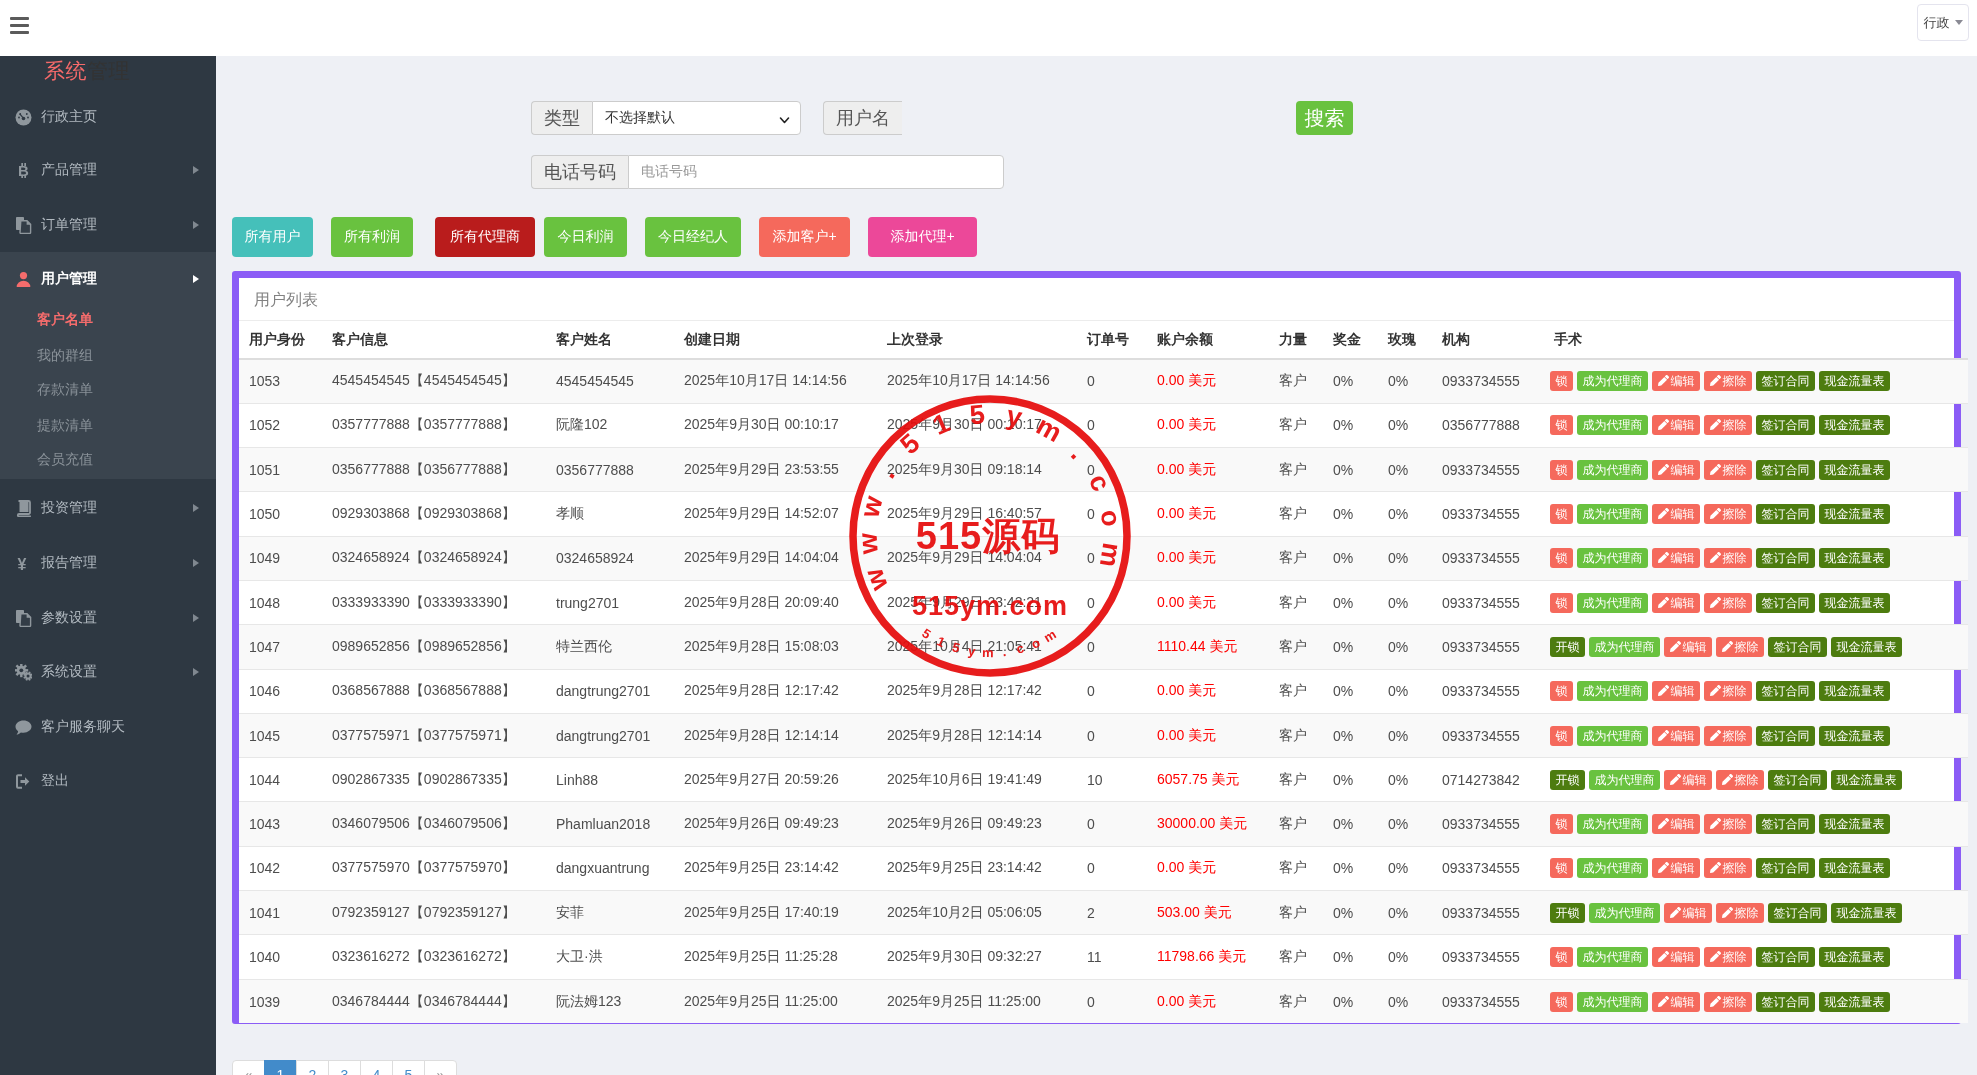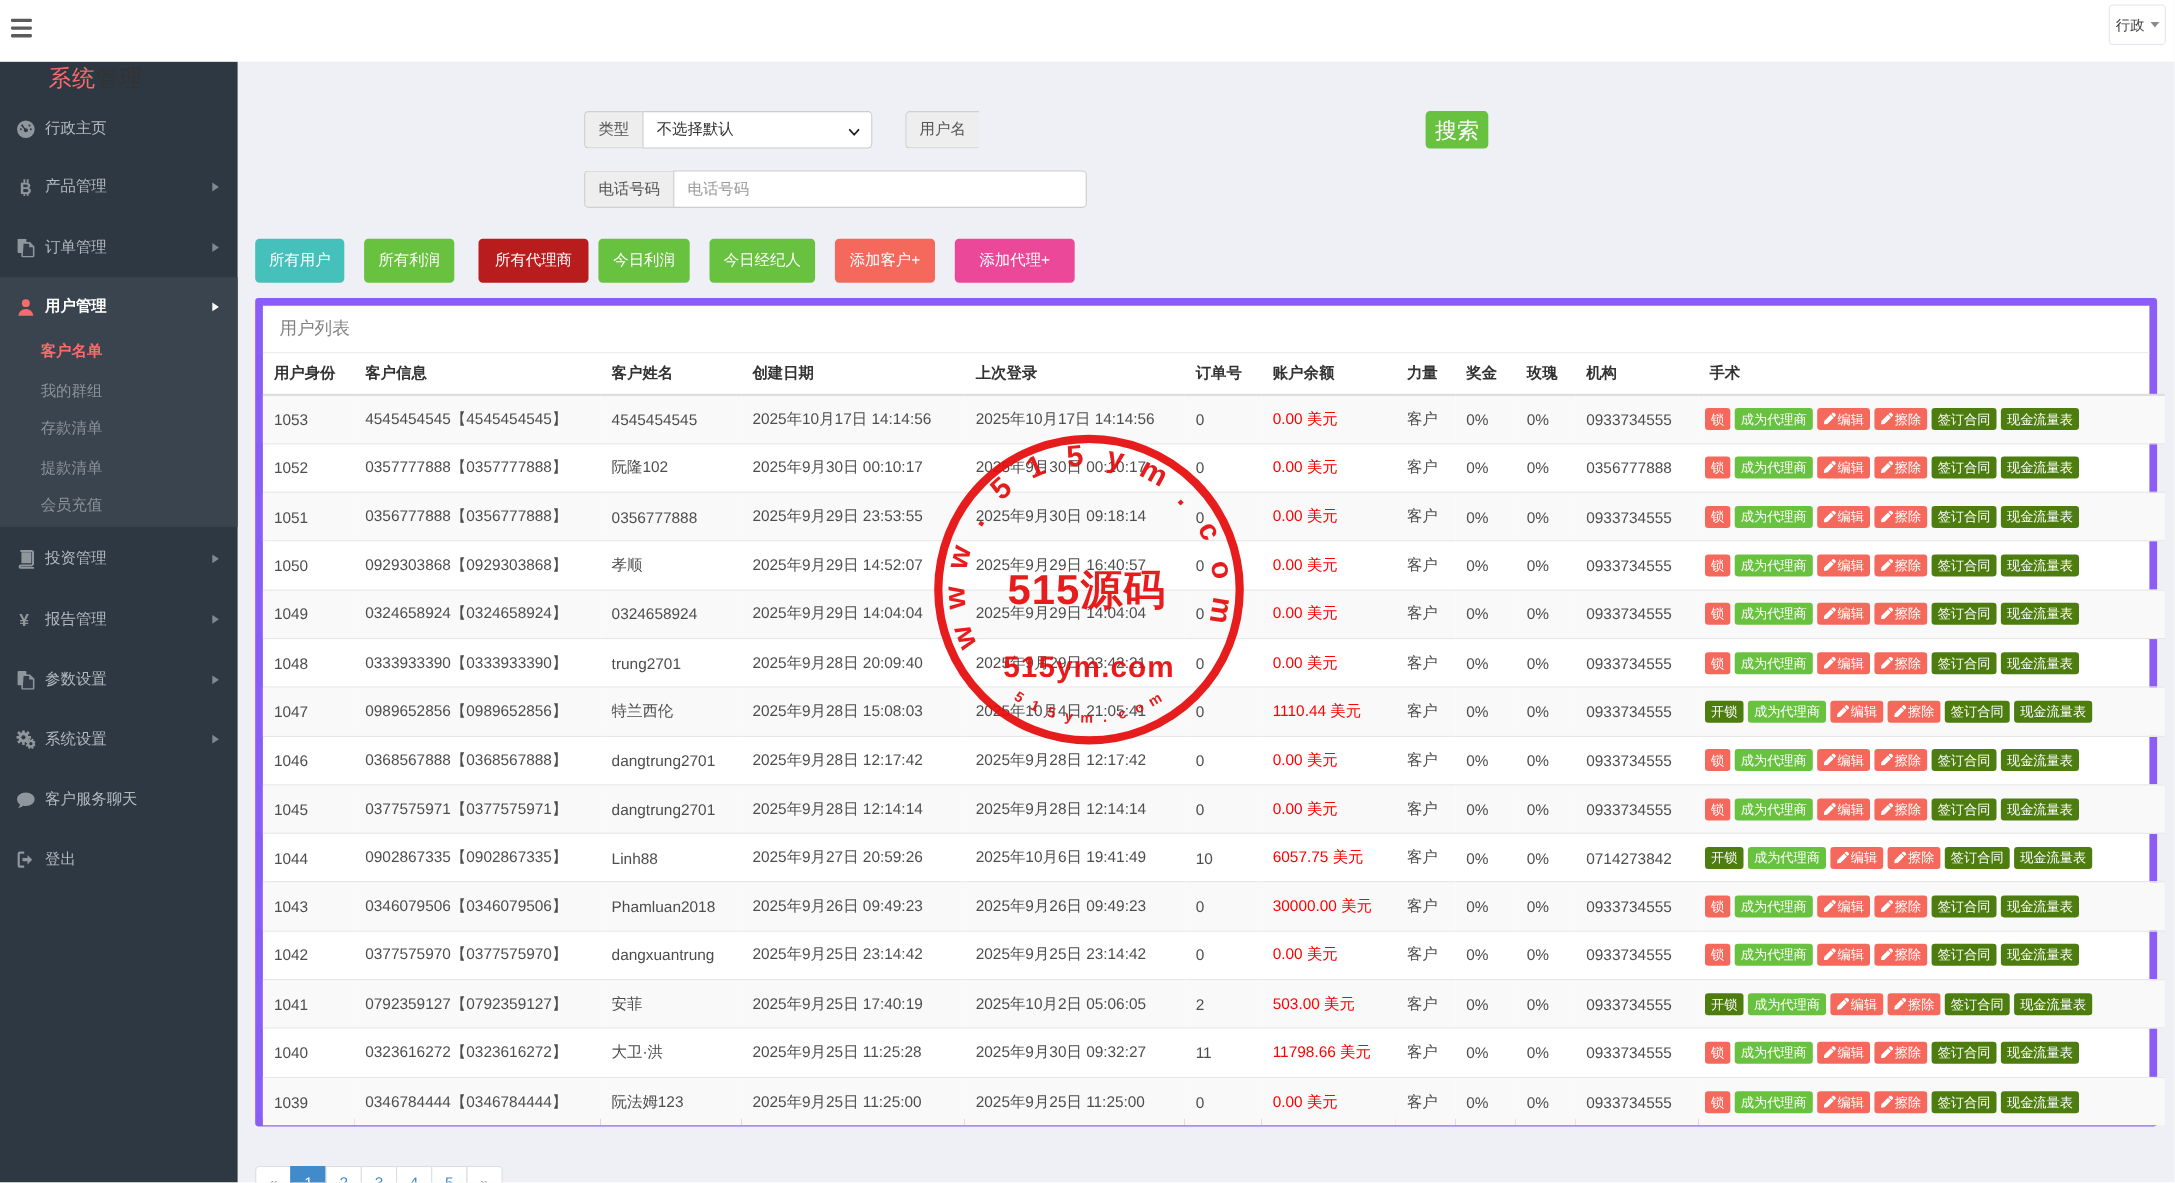--- a/index.html
+++ b/index.html
@@ -21,21 +21,21 @@
 .sb-item .ico { position:absolute; left:15px; width:17px; height:17px; display:flex; align-items:center; justify-content:center; }
 .sb-item .txt { position:absolute; left:41px; white-space:nowrap; }
 .sb-item .arr { position:absolute; left:193px; width:0; height:0; border-top:4.5px solid transparent; border-bottom:4.5px solid transparent; border-left:6px solid #808890; }
 .sb-item.active-parent { color:#fff; font-weight:bold; }
 .sb-item.active-parent .arr { border-left-color:#fff; }
 .sb-sub { position:absolute; left:0; width:216px; height:30px; display:flex; align-items:center; color:#8a9299; font-size:14px; }
 .sb-sub .txt { position:absolute; left:37px; }
 .sb-sub.on { color:#f56c6c; font-weight:bold; }
 
 .igroup { position:absolute; display:flex; height:34px; }
-.iaddon { background:#eee; border:1px solid #ccc; border-right:0; color:#555; display:flex; align-items:center; padding:0 12px; border-radius:4px 0 0 4px; font-size:14px; }
+.iaddon { background:#eee; border:1px solid #ccc; border-right:0; color:#555; display:flex; align-items:center; padding:0 12px; border-radius:4px 0 0 4px; font-size:18px; }
 .ibox { background:#fff; border:1px solid #ccc; border-radius:0 4px 4px 0; display:flex; align-items:center; padding:0 12px; color:#999; font-size:14px; }
 .selbox { background:#fff; border:1px solid #ccc; border-radius:0 4px 4px 0; display:flex; align-items:center; padding:0 12px; color:#333; font-size:14px; position:relative; }
 .selbox .chev { position:absolute; right:10px; top:11px; }
 .btn-search { position:absolute; left:1296px; top:101px; width:57px; height:34px; background:#69c23f; color:#fff; font-size:20px; border:none; border-radius:4px; display:flex; align-items:center; justify-content:center; }
 
 .bigbtn { position:absolute; top:217px; height:40px; border-radius:4px; color:#fff; font-size:14px; display:flex; align-items:center; justify-content:center; }
 
 .panel { position:absolute; left:232px; top:271px; width:1729px; height:753px; background:#fff; border:7px solid #8b5cf6; border-radius:3px; }
 .panel-heading { height:43px; line-height:43px; padding-left:15px; color:#828282; font-size:16px; border-bottom:1px solid #ececec; }
 table.tbl { width:1729px; border-collapse:collapse; table-layout:fixed; }

